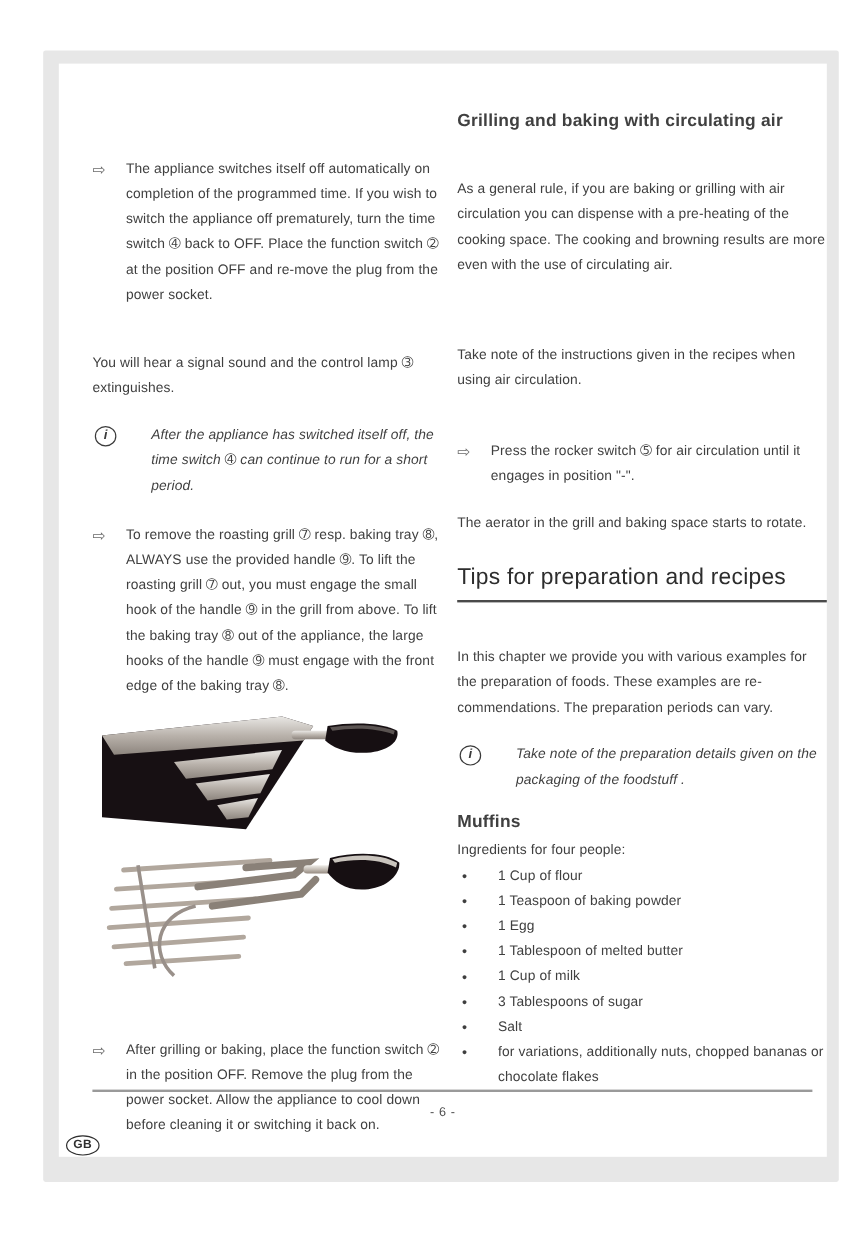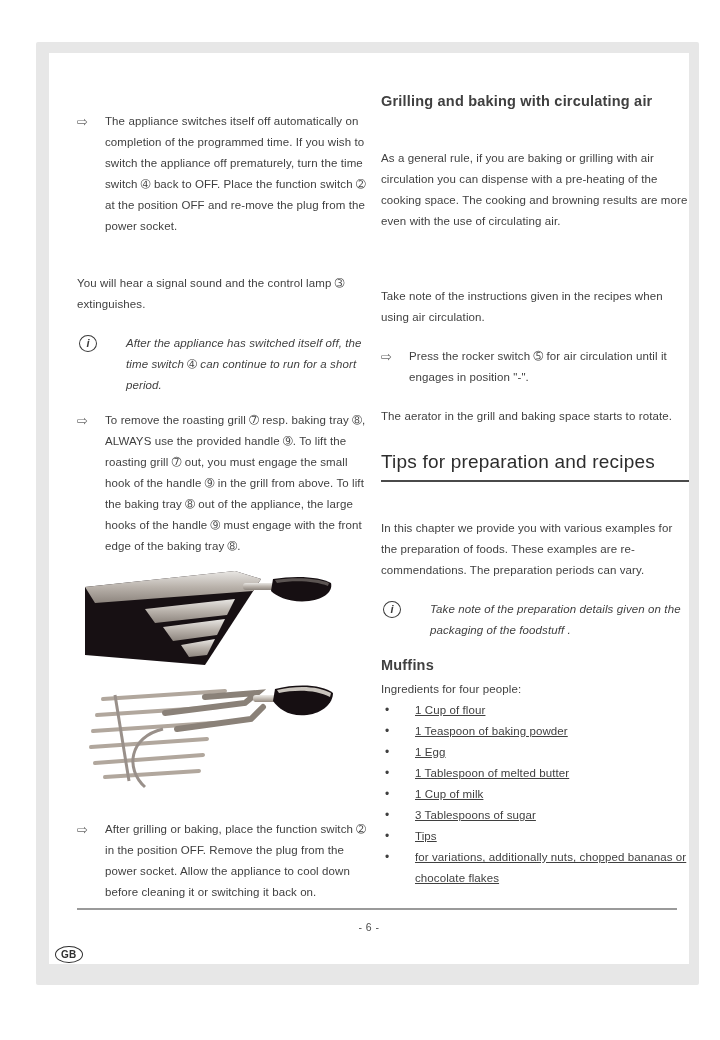--- a/index.html
+++ b/index.html
@@ -18,21 +18,21 @@
   }
   .columns{
     position:absolute;left:0;top:0;right:0;bottom:60px;
     display:flex;flex-direction:row;
   }
   .col{box-sizing:border-box;}
   .col-left{width:330px;padding:58px 10px 0 28px;}
   .col-right{width:310px;padding:38px 0 0 2px;}
   p,h2,h3,h4{margin:0;}
   .body-text{font-size:11.5px;line-height:21px;letter-spacing:.1px;}
-  .bullet-row{display:flex;margin-bottom:12px;}
+  .bullet-row{display:flex;margin-bottom:12px;margin-top:20px;}
   .arrow{flex:0 0 28px;color:#6b6b6b;font-size:13px;line-height:21px;}
   .arrow::before{content:"\21E8";}
   .bullet-body{flex:1;}
   .note-row{display:flex;margin-bottom:14px;gap:20px;}
   .note-icon{
     flex:0 0 16px;height:15px;margin:2px 9px 0 2px;border:1.6px solid #3a3a3a;
     border-radius:50%;text-align:center;font-size:11px;line-height:14px;
     font-weight:bold;font-style:italic;color:#3a3a3a;
   }
   .note-icon::before{content:"i";}
@@ -42,21 +42,21 @@
   .h-section{
     font-size:19px;font-weight:normal;color:#2d2d2d;letter-spacing:.2px;
     border-bottom:2px solid #4a4a4a;padding-bottom:8px;margin:24px 0 18px 0;
   }
   .gap-s{height:6px;}
   .gap-m{height:12px;}
   .photo{display:block;margin:6px 0 2px 8px;}
   .muffin-row{display:flex;}
   .muffin-dot{flex:0 0 30px;padding-left:4px;font-size:12px;line-height:21px;color:#3f3f3f;}
   .muffin-dot::before{content:"\2022";}
-  .muffin-text{flex:1;text-decoration:underline;}
+  .muffin-text{flex:1;}
   .footer{position:absolute;left:0;right:0;bottom:0;height:56px;}
   .footer-rule{position:absolute;left:28px;right:12px;top:0;height:2px;background:#9a9a9a;}
   .gb-badge{
     position:absolute;left:6px;top:10px;border:1.4px solid #2f2f2f;border-radius:50%;
     padding:2px 5px;font-size:10px;font-weight:bold;color:#2f2f2f;letter-spacing:.3px;margin-top:28px;
   }
   .page-num{
     position:absolute;left:0;right:0;top:13px;text-align:center;
     font-size:10.5px;color:#4a4a4a;letter-spacing:.5px;
   }
@@ -193,21 +193,21 @@
           <div class="muffin-row">
             <span class="muffin-dot"></span>
             <span class="muffin-text">1 Cup of milk</span>
           </div>
           <div class="muffin-row">
             <span class="muffin-dot"></span>
             <span class="muffin-text">3 Tablespoons of sugar</span>
           </div>
           <div class="muffin-row">
             <span class="muffin-dot"></span>
-            <span class="muffin-text">Tips</span>
+            <span class="muffin-text">Salt</span>
           </div>
           <div class="muffin-row">
             <span class="muffin-dot"></span>
             <span class="muffin-text">for variations, additionally nuts, chopped bananas or chocolate flakes</span>
           </div>
         </div>
 
       </div>
     </div>
 

